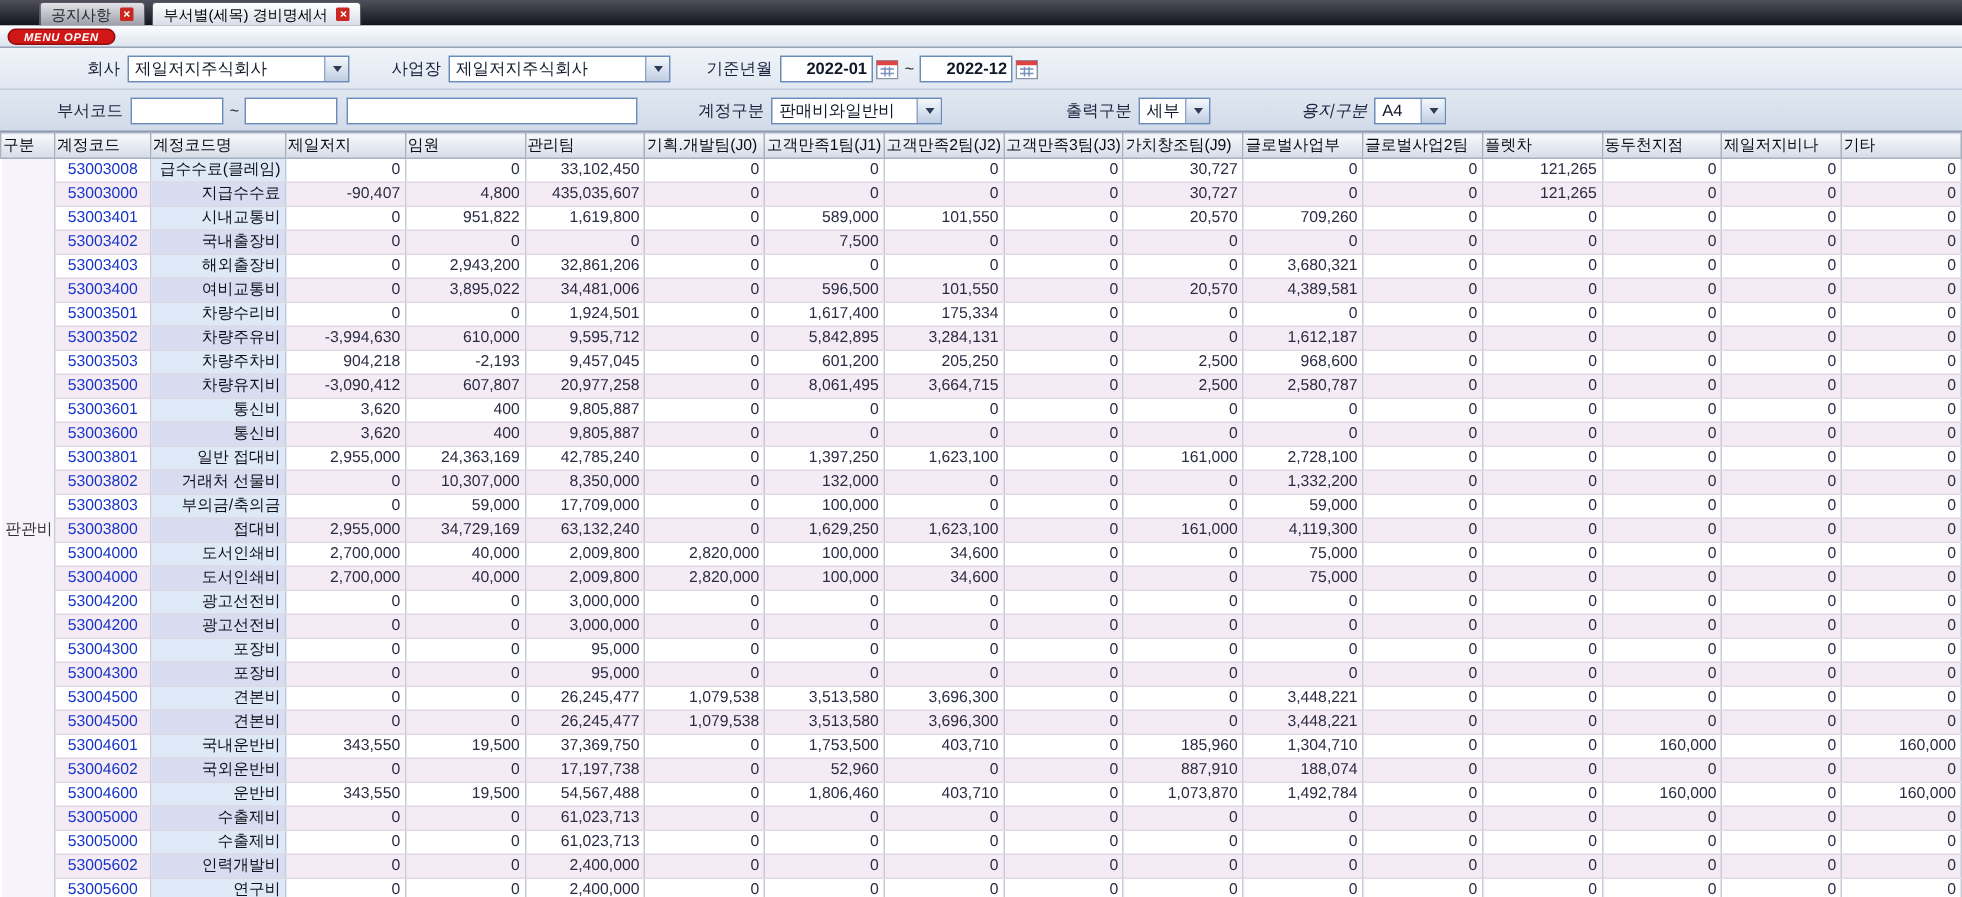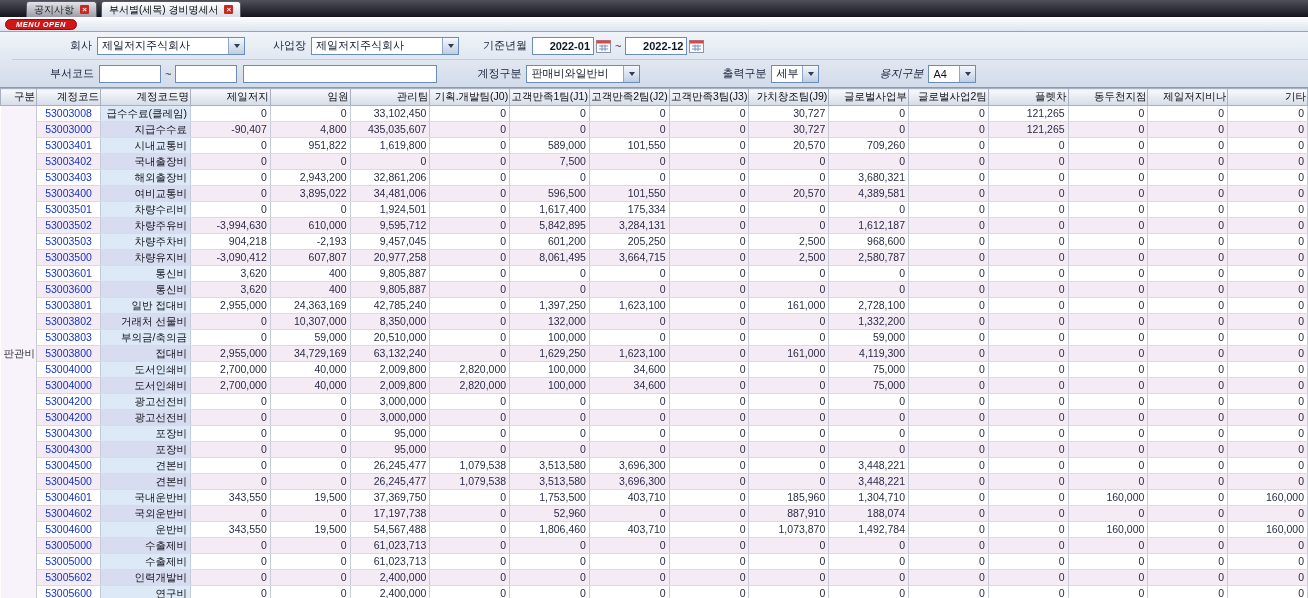--- a/index.html
+++ b/index.html
@@ -13,21 +13,21 @@
   .tab{height:15px;display:flex;align-items:center;gap:6px;padding:0 7px;font-size:10px;
        border:1px solid #5a5a66;border-bottom:none;border-radius:3px 3px 0 0;cursor:default;white-space:nowrap;}
   .tab.inactive{background:linear-gradient(#e3e3e8,#9c9da8);color:#23232d;margin-left:21px;}
   .tab.active{background:linear-gradient(#ffffff,#d8dde8);color:#000;}
   .tab-close{width:9px;height:9px;background:#c9271f;color:#fff;font-size:8px;line-height:9px;text-align:center;border-radius:1px;font-weight:bold;}
   
   .menubar{height:14px;background:linear-gradient(#fcfdff,#dde4ee);border-bottom:1px solid #98a3b5;display:flex;align-items:center;padding-left:5px;}
   .menu-open{height:11px;line-height:10px;background:#d01616;color:#fff;font-size:7.5px;font-weight:bold;font-style:italic;
              border:1px solid #8f0e0e;border-radius:6px;padding:0 10px;letter-spacing:.5px;cursor:pointer;}
   
-  .filters{height:55px;background:linear-gradient(#f0f4f9,#d2dbe9);border-bottom:1px solid #8d99ad;padding-left:12px;}
+  .filters{height:55px;background:linear-gradient(#f0f4f9,#d2dbe9);border-bottom:1px solid #8d99ad;}
   .f-row{height:27px;display:flex;align-items:center;font-size:11px;color:#16213b;white-space:nowrap;}
   .f-row1{border-bottom:1px solid #c2cddd;}
   .f-lbl{margin-right:5px;}
   .lbl-company{margin-left:58px;}
   .lbl-site{margin-left:28px;}
   .lbl-period{margin-left:24px;}
   .lbl-dept{margin-left:38px;}
   .lbl-acct{margin-left:40px;}
   .lbl-output{margin-left:82px;}
   .lbl-paper{margin-left:60px;font-style:italic;}
@@ -39,21 +39,21 @@
   .w-company{width:148px;} .w-site{width:148px;} .w-acct{width:114px;} .w-output{width:48px;} .w-paper{width:48px;}
   .tx{margin:0 4px;color:#333;}
   .inp{height:16px;border:1px solid #6b8cba;background:#fff;font-size:11px;padding:0 3px;box-sizing:content-box;font-family:inherit;color:#101828;}
   .date-inp{width:54px;text-align:right;font-weight:bold;}
   .code-inp{width:54px;}
   .wide-inp{width:186px;margin-left:6px;}
   .cal{width:15px;height:14px;margin-left:2px;cursor:pointer;display:inline-block;}
   
   .grid{width:1308px;border-collapse:collapse;table-layout:fixed;font-size:10.5px;background:#fff;}
   .grid th{height:16px;background:linear-gradient(#f7f9fc,#d6dce7);border:1px solid #a8b1c2;font-weight:normal;color:#0c0c14;
-           padding:0 1px;overflow:hidden;white-space:nowrap;text-align:right;}
+           padding:0 1px;overflow:hidden;white-space:nowrap;text-align:left;}
   .grid td{height:15px;line-height:15px;border-right:1px solid #c6cbd8;border-bottom:1px solid #ddd8e3;
            padding:0 3px;white-space:nowrap;overflow:hidden;box-sizing:border-box;}
   .grid tbody tr:nth-child(odd){background:#ffffff;}
   .grid tbody tr:nth-child(even){background:#f5ebf4;}
   td.code{color:#1434c8;text-align:center;}
   td.name{text-align:right;background:rgba(166,197,233,.38);color:#101018;}
   td.num{text-align:right;color:#2a2c44;}
   td.group-cell{background:#f8f3fa;text-align:center;vertical-align:middle;color:#30303a;}
 </style>
 </head>
@@ -428,21 +428,21 @@
         <td class="num">0</td>
         <td class="num">0</td>
         <td class="num">0</td>
         <td class="num">0</td>
       </tr>
       <tr>
         <td class="code">53003803</td>
         <td class="name">부의금/축의금</td>
         <td class="num">0</td>
         <td class="num">59,000</td>
-        <td class="num">20,510,000</td>
+        <td class="num">17,709,000</td>
         <td class="num">0</td>
         <td class="num">100,000</td>
         <td class="num">0</td>
         <td class="num">0</td>
         <td class="num">0</td>
         <td class="num">59,000</td>
         <td class="num">0</td>
         <td class="num">0</td>
         <td class="num">0</td>
         <td class="num">0</td>

